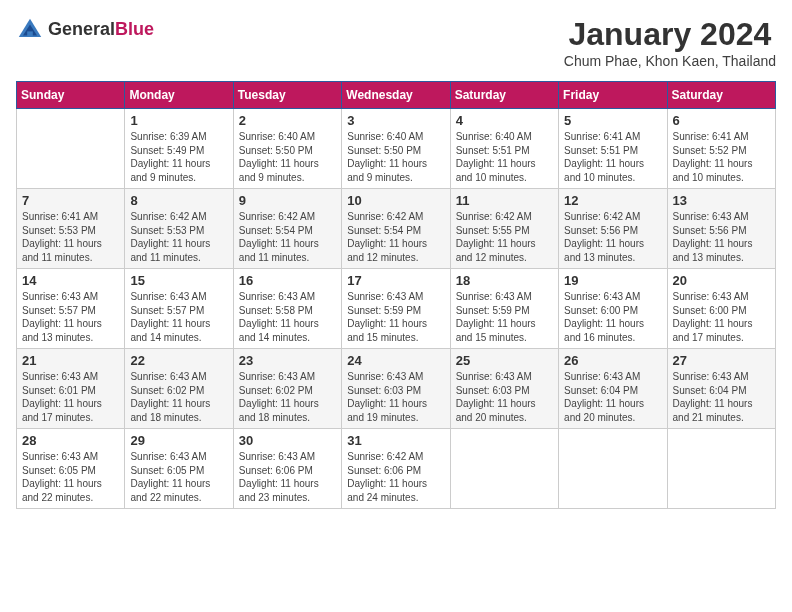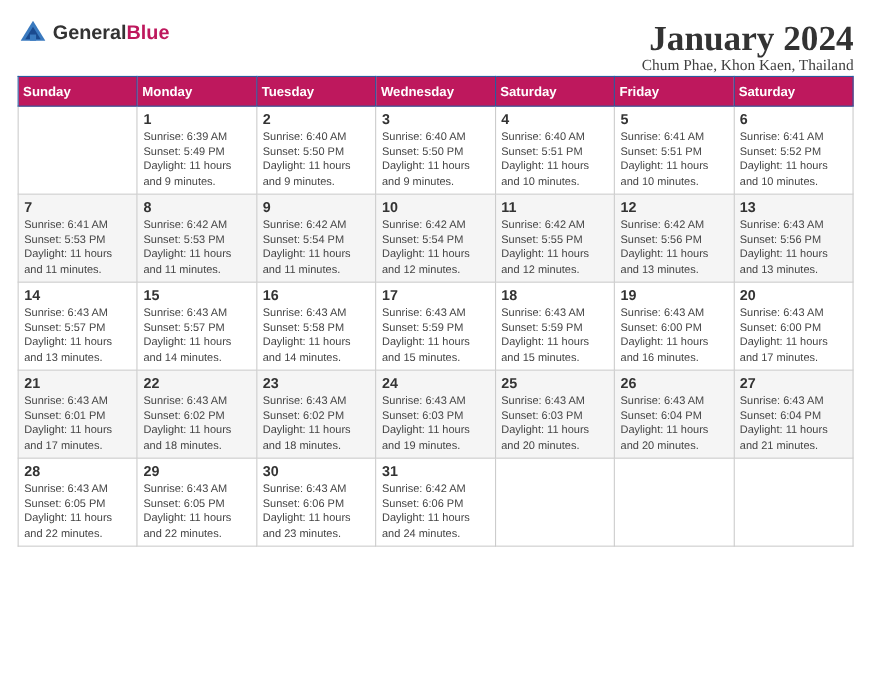--- a/index.html
+++ b/index.html
@@ -7,20 +7,21 @@
       font-family: Arial, sans-serif;
       background: #fff;
       width: 792px;
       min-height: 612px;
       padding: 16px;
     }
     .header {
       display: flex;
       justify-content: space-between;
       align-items: flex-start;
+      margin-bottom: 12px;
     }
     .logo {
       display: flex;
       align-items: center;
       gap: 4px;
     }
     .logo-text-general {
       font-size: 18px;
       font-weight: bold;
       color: #333;
@@ -30,22 +31,21 @@
       font-size: 18px;
       font-weight: bold;
       color: #be185d;
       line-height: 1.1;
     }
     .logo-icon {
       width: 28px;
       height: 28px;
     }
     .title-block {
-      text-align: right;
-      font-family: Liberation Serif, serif;
+      text-align: center;
     }
     .calendar-title {
       font-size: 32px;
       font-weight: bold;
       color: #333;
     }
     .calendar-subtitle {
       font-size: 14px;
       color: #404040;
     }

